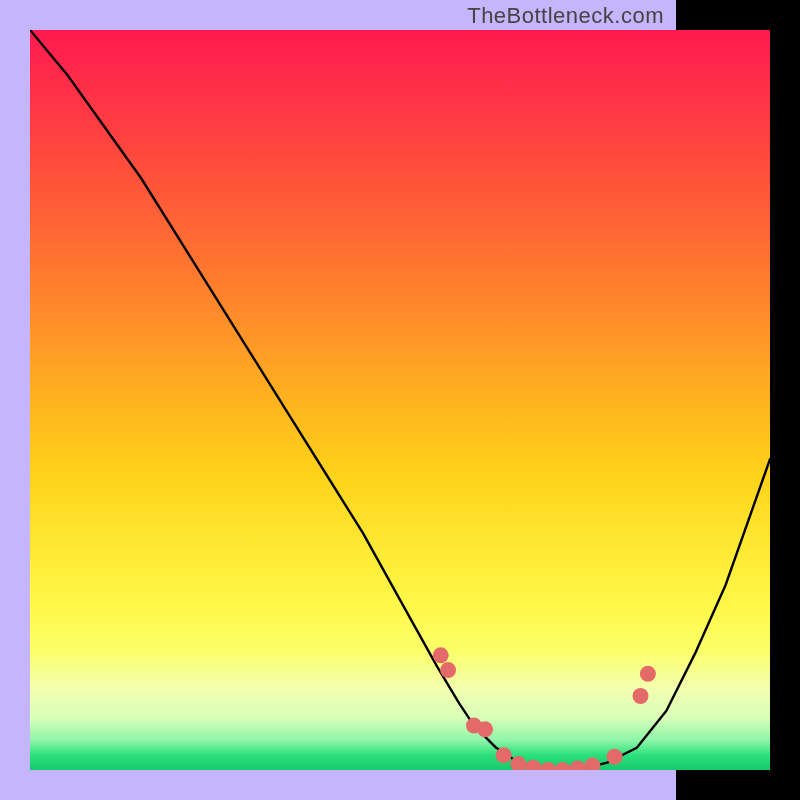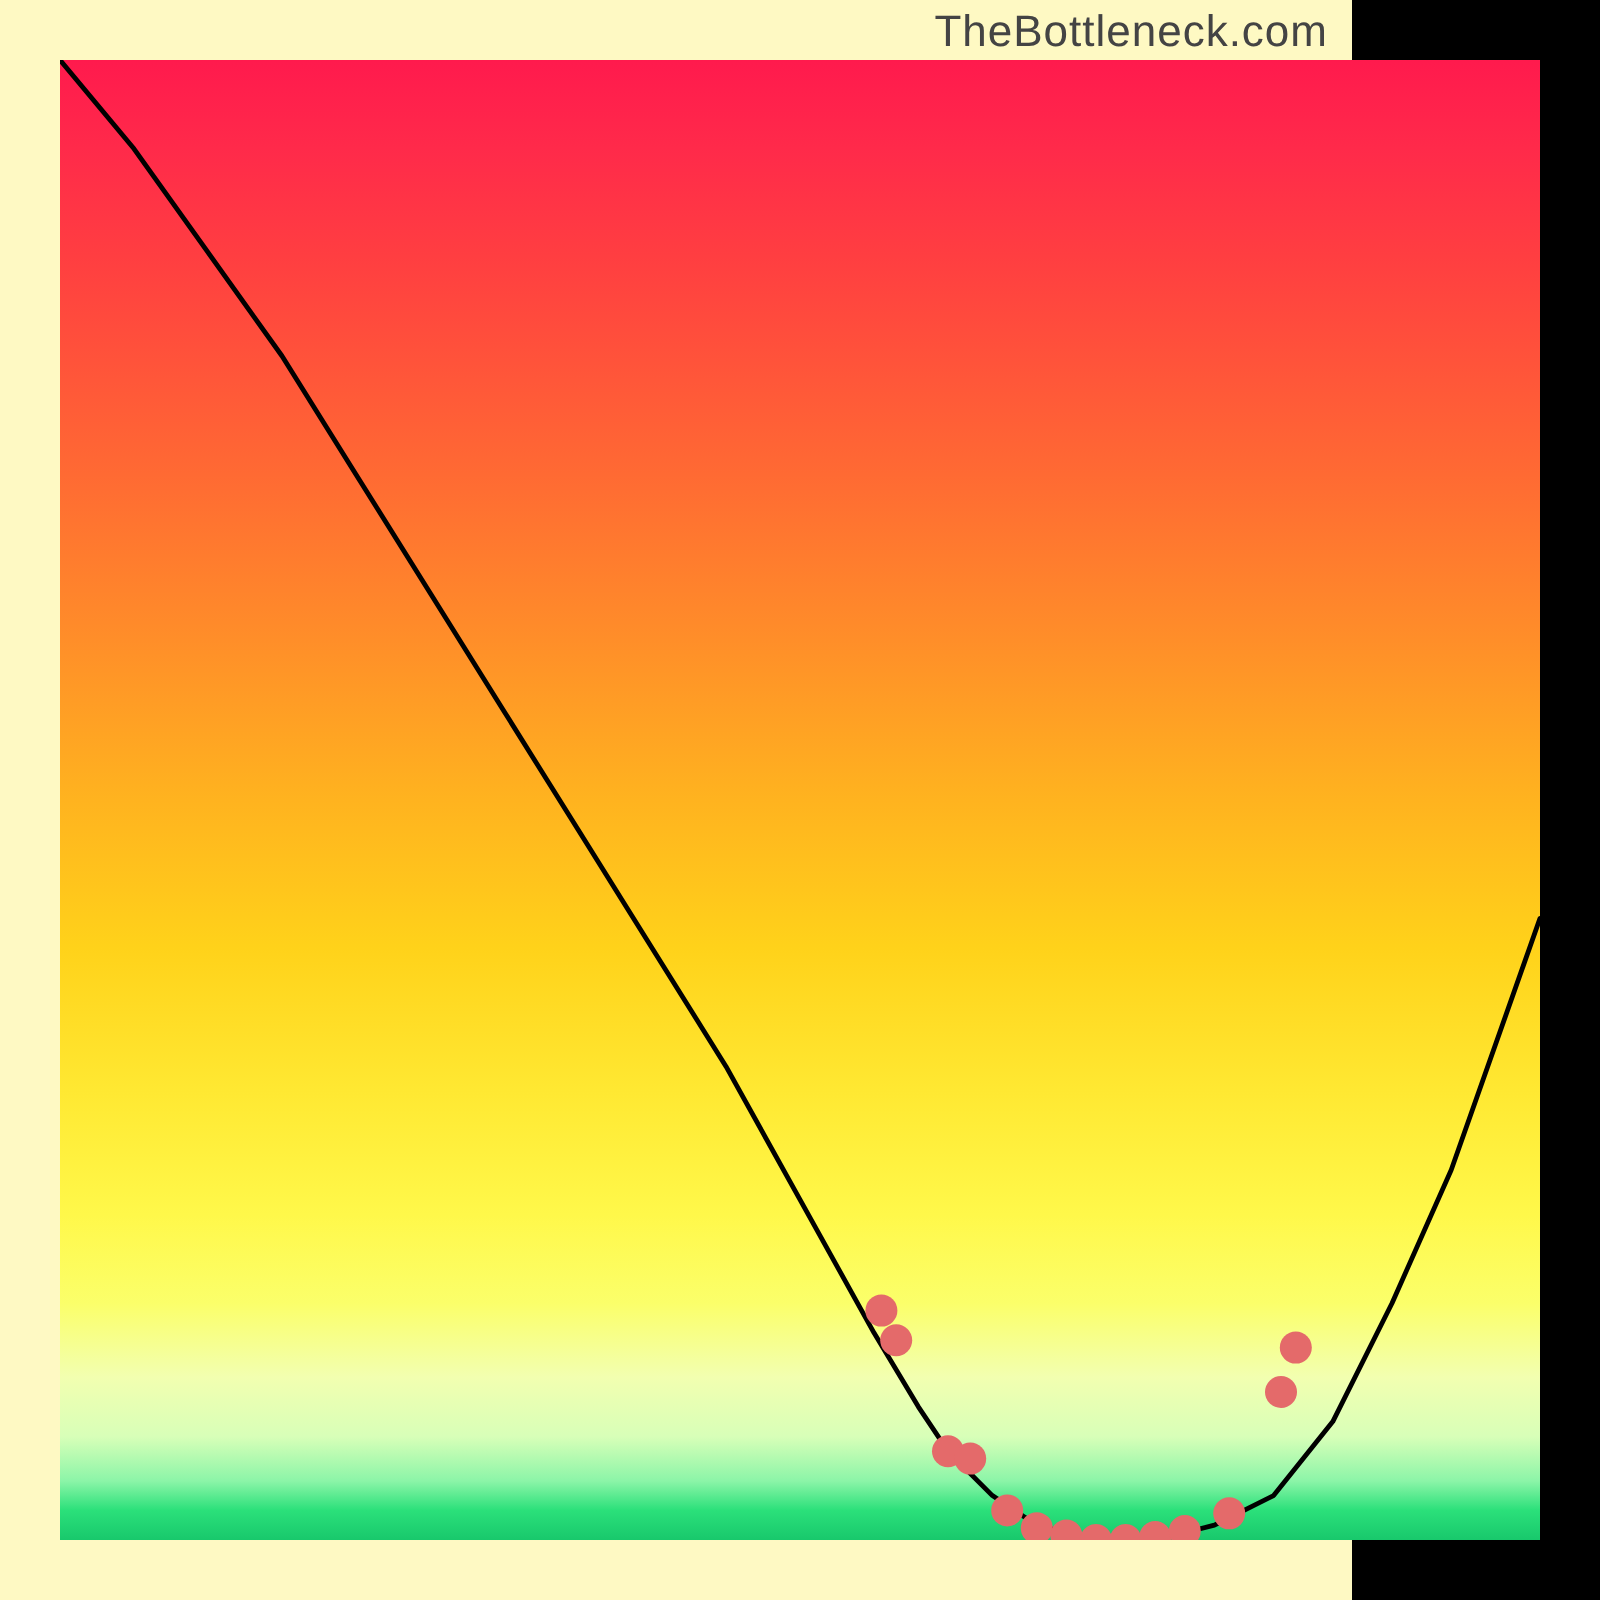--- a/index.html
+++ b/index.html
@@ -8,21 +8,21 @@
     width: 800px;
     height: 800px;
     background: #000;
     overflow: hidden;
     font-family: Arial, Helvetica, sans-serif;
   }
   .frame {
     position: relative;
     width: 676px;
     height: 800px;
-    background: #fef9c3;
+    background: #c4b5fd;
   }
   .watermark {
     position: absolute;
     top: 3px;
     right: 12px;
     color: #444;
     font-size: 22px;
     font-weight: 500;
     letter-spacing: 0.5px;
     z-index: 10;

